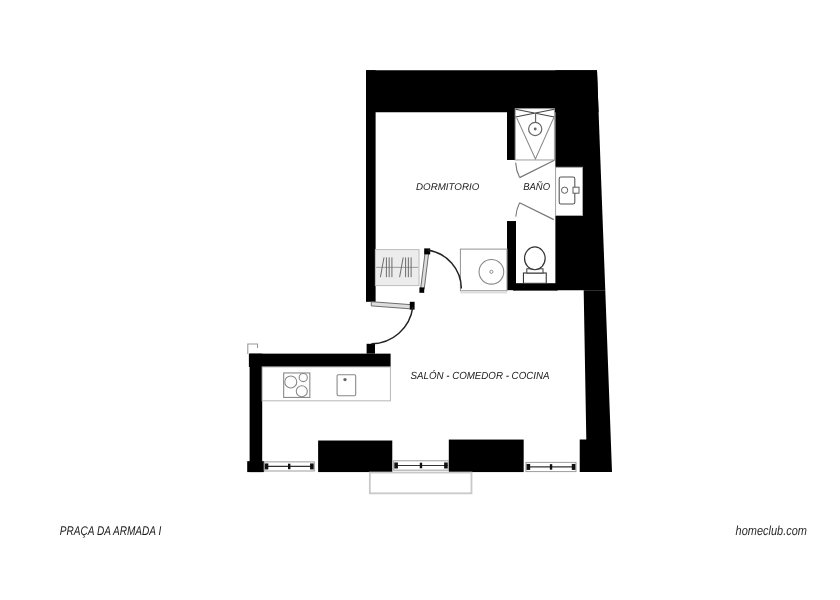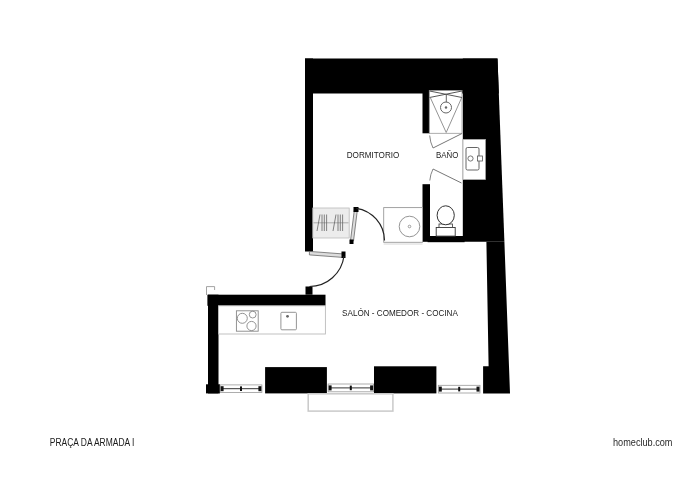--- a/index.html
+++ b/index.html
@@ -1,16 +1,16 @@
 <!DOCTYPE html>
 <html><head>
 <meta charset="utf-8">
 <style>
   html,body{margin:0;padding:0;background:#fff;}
-  .wrap{width:700px;height:500px;position:relative;overflow:hidden;background:#fff;}
+  .wrap{width:700px;height:500px;position:relative;overflow:hidden;background:#fff;font-style:italic;}
   svg{display:block;}
   text{font-family:"Liberation Sans",sans-serif;}
 </style>
 </head>
 <body>
 <div class="wrap">
 <svg width="700" height="500" viewBox="0 0 700 500" xmlns="http://www.w3.org/2000/svg">
   <rect x="0" y="0" width="700" height="500" fill="#ffffff"></rect>
 
   <polygon points="305,58.5 497.5,58.5 498.8,93.5 305,93.5" fill="#000"></polygon>

